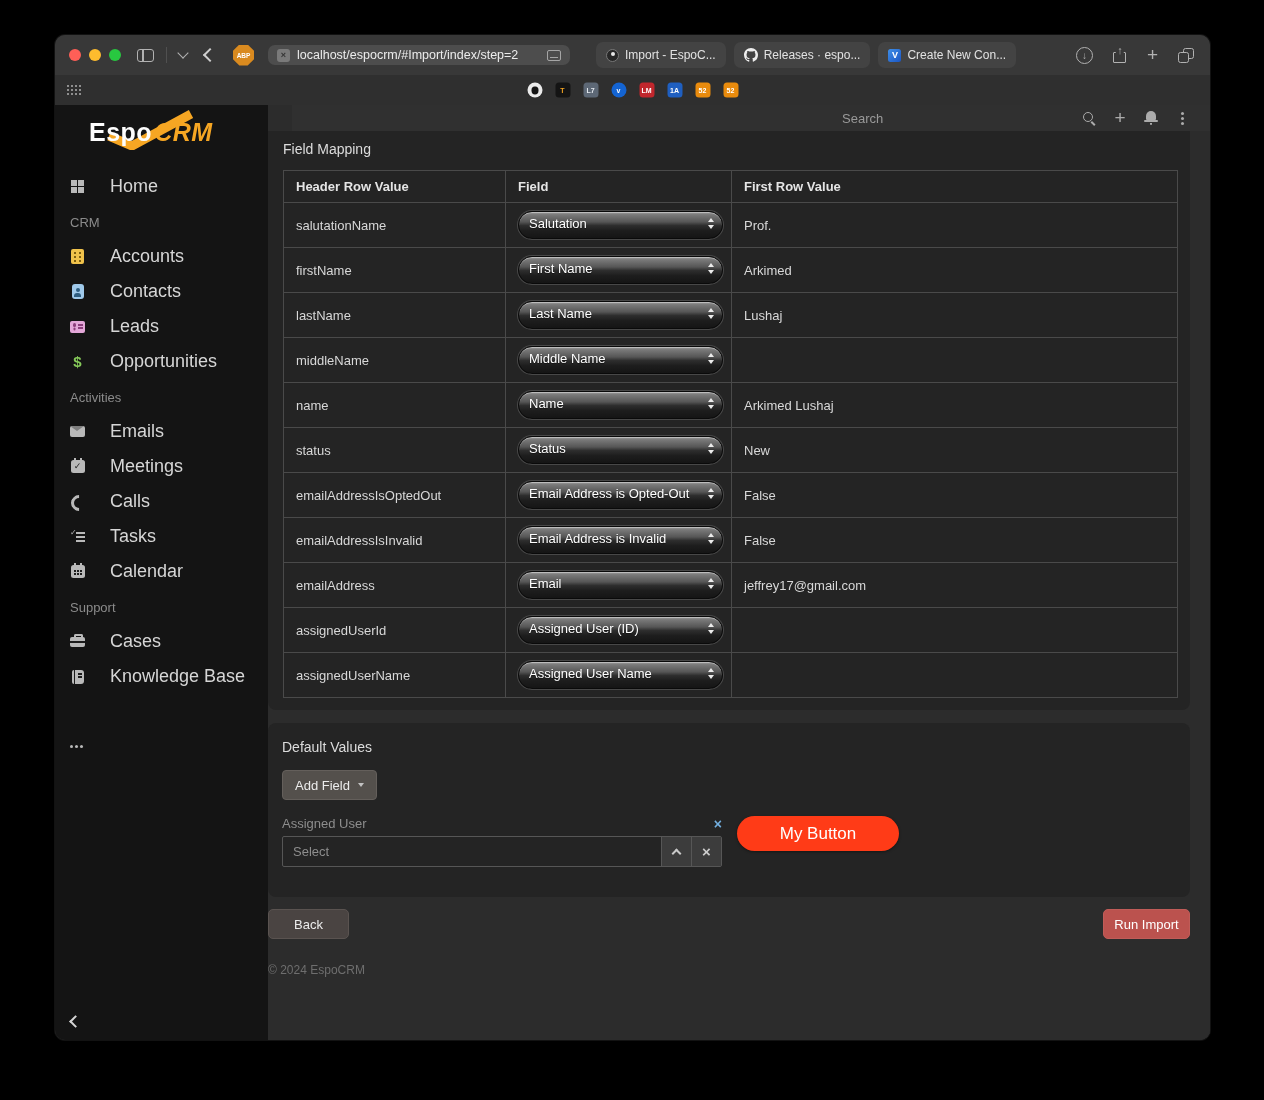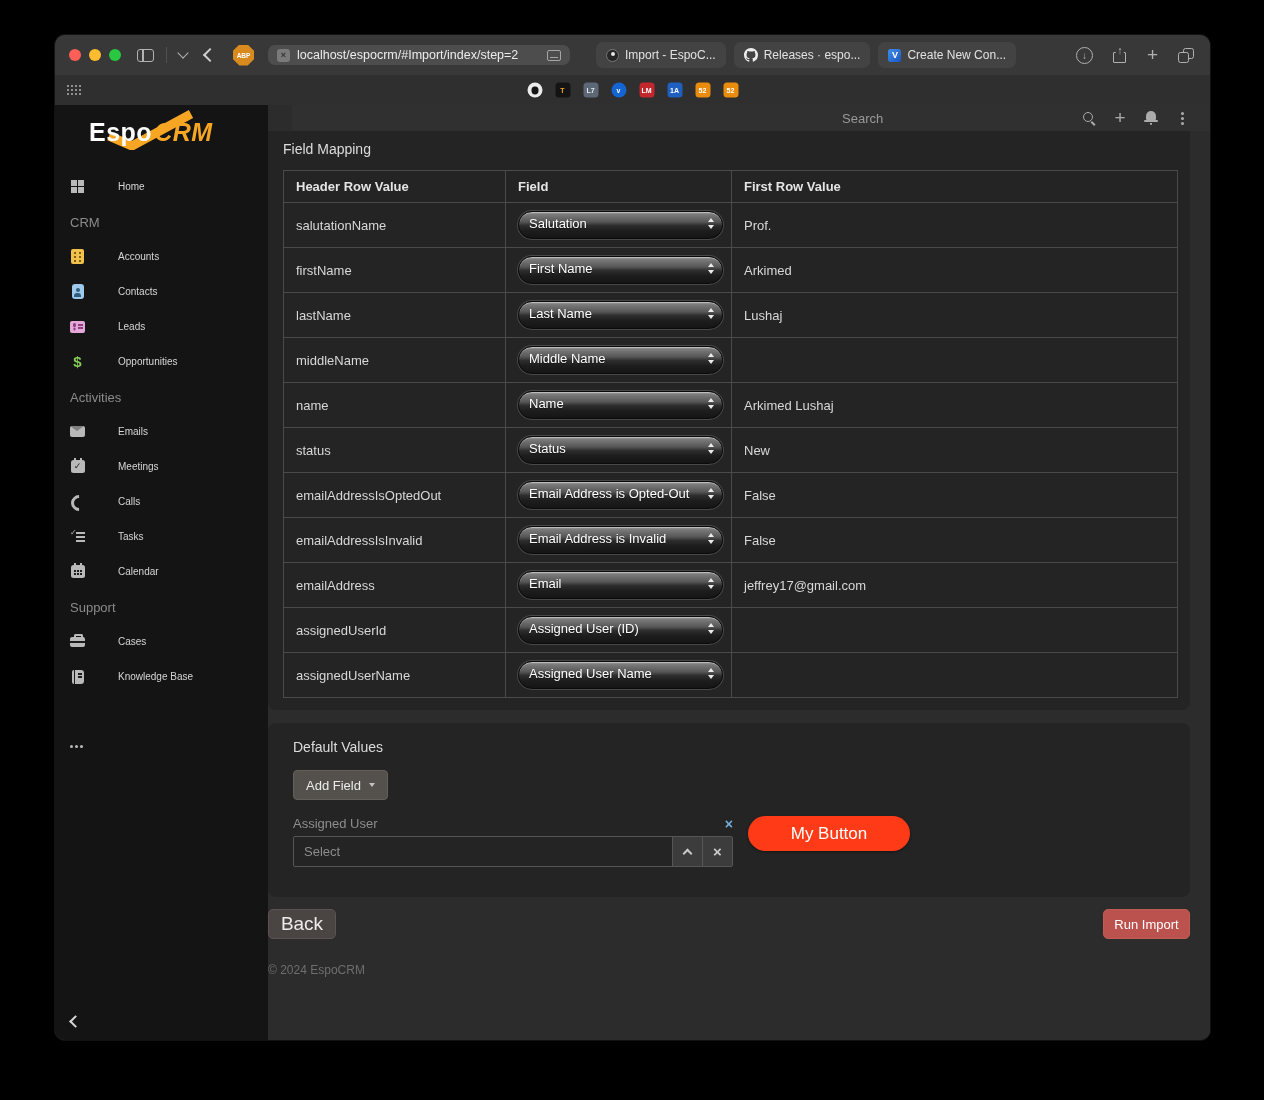--- a/index.html
+++ b/index.html
@@ -70,21 +70,21 @@
   
   .app { flex:1; display:flex; min-height:0; background:#2c2c2c; }
   .sidebar { width:213px; flex:0 0 213px; background:#141414; position:relative; display:flex; flex-direction:column; }
   .logo { position:relative; height:56px; padding:13px 0 0 34px; font-size:25px; letter-spacing:.5px; }
   .logo-espo { color:#fdfdfd; font-weight:600; position:relative; z-index:1; }
   .logo-crm { color:#f6a623; font-weight:700; font-style:italic; position:relative; z-index:1; margin-left:2px; }
   .swoosh { position:absolute; left:50px; top:5px; width:92px; height:40px; z-index:0; }
   .nav { margin-top:8px; }
   .nav-item { height:35px; display:flex; align-items:center; padding-left:15px; cursor:default; }
   .nav-ic-box { width:26px; flex:0 0 26px; display:flex; align-items:center; }
-  .nav-label { font-size:10px; color:#d6d6d6; font-weight:500; margin-left:22px; }
+  .nav-label { font-size:18px; color:#d6d6d6; font-weight:500; margin-left:14px; }
   .nav-section { height:35px; line-height:37px; padding-left:15px; font-size:13px; color:#8b8b8b; }
   .nav-gap { height:35px; }
   .collapse-chev { position:absolute; bottom:14px; left:16px; width:9px; height:9px;
     border-left:2.2px solid #d6d6d6; border-bottom:2.2px solid #d6d6d6; transform:rotate(45deg); }
 
   
   .nav-ic { position:relative; width:15px; height:15px; display:inline-block; font-style:normal; }
   .home-icon::before { content:""; position:absolute; left:1px; top:1px; width:6px; height:6px; background:#b9b9b9;
     box-shadow:7px 0 0 #b9b9b9,0 7px 0 #b9b9b9,7px 7px 0 #b9b9b9; }
   .building-icon { background:var(--ic,#f0c24b); border-radius:2px; width:13px; margin:0 1px; }
@@ -136,21 +136,21 @@
   .bell-icon::after { content:""; position:absolute; left:0; top:9px; width:14px; height:2px; background:#ababab; border-radius:1px; }
   .bell-icon i { position:absolute; left:5.8px; top:11.5px; width:2.5px; height:2px; background:#ababab; border-radius:0 0 2px 2px; }
   .kebab-dots { position:relative; width:3px; height:13px; }
   .kebab-dots::before { content:""; position:absolute; left:0; top:0; width:3px; height:3px; border-radius:50%; background:#ababab;
     box-shadow:0 5px 0 #ababab,0 10px 0 #ababab; }
 
   .content { flex:1; padding:0 20px 0 0; overflow:hidden; background:#2c2c2c; }
   .panel { background:#242424; border-radius:0 0 8px 8px; }
   .table-panel { padding:6px 12px 12px 15px; border-radius:0 0 8px 8px; }
   .panel-title { font-size:14px; color:#dcdcdc; padding:4px 0 0 0; }
-  .defaults-panel { margin-top:13px; border-radius:8px; padding:12px 15px 30px 25px; }
+  .defaults-panel { margin-top:13px; border-radius:8px; padding:12px 15px 30px 14px; }
 
   .map-table { border-collapse:collapse; table-layout:fixed; width:895px; margin-top:13px; }
   .map-table th, .map-table td { border:1px solid #4a4a4a; padding:0 12px; text-align:left; font-size:13px; color:#d8d8d8; }
   .map-table th { height:32px; font-weight:600; color:#e5e5e5; }
   .map-table td { height:45px; }
 
   .mac-select { width:205px; height:28px; border-radius:14px; display:flex; align-items:center; padding:0 8px 3px 10px;
     background:linear-gradient(180deg,#a0a0a0 0%,#7a7a7a 10%,#565656 38%,#2e2e2e 52%,#1d1d1d 72%,#151515 100%);
     border:1px solid #0a0a0a; box-shadow:0 0 0 1px rgba(140,140,140,.35), inset 0 1px 0 rgba(255,255,255,.35);
     color:#fff; font-size:13px; cursor:default; }
@@ -172,21 +172,21 @@
   .dv-select { display:flex; height:31px; border:1px solid #565656; background:#242424; border-radius:2px; }
   .dv-ph { flex:1; padding:0 10px; line-height:29px; color:#8d8d8d; font-size:13px; }
   .dv-btn { width:30px; border-left:1px solid #565656; background:#3c3c3c; color:#cccccc;
     display:flex; align-items:center; justify-content:center; font-size:12px; font-weight:700; }
   .chev-up { width:7px; height:7px; border-top:2px solid #c9c9c9; border-left:2px solid #c9c9c9; transform:rotate(45deg); margin-top:4px; }
   .dv-x::before { content:"×"; font-size:15px; }
   .my-button { margin-left:15px; width:162px; height:35px; border:none; border-radius:17.5px; background:#ff3b17; color:#fff;
     font-size:17px; font-family:inherit; cursor:default; box-shadow:0 1px 3px rgba(0,0,0,.4); }
 
   .actions-row { margin-top:12px; display:flex; justify-content:space-between; width:922px; }
-  .back-btn { width:68px; height:30px; background:#4a4442; border:1px solid #5a5350; border-radius:5px; color:#ececec; font-size:19px; font-family:inherit; cursor:default; }
+  .back-btn { width:81px; height:30px; background:#4a4442; border:1px solid #5a5350; border-radius:5px; color:#ececec; font-size:13px; font-family:inherit; cursor:default; }
   .run-import-btn { width:87px; height:30px; background:#bb524e; border:1px solid #c05c58; border-radius:5px; color:#fff; font-size:13px; font-family:inherit; cursor:default; }
   .footer { margin-top:24px; font-size:12px; color:#6e6e6e; }
 </style>
 </head>
 <body>
 
 <div class="stage">
   <div class="window">
 
     <div class="toolbar">

